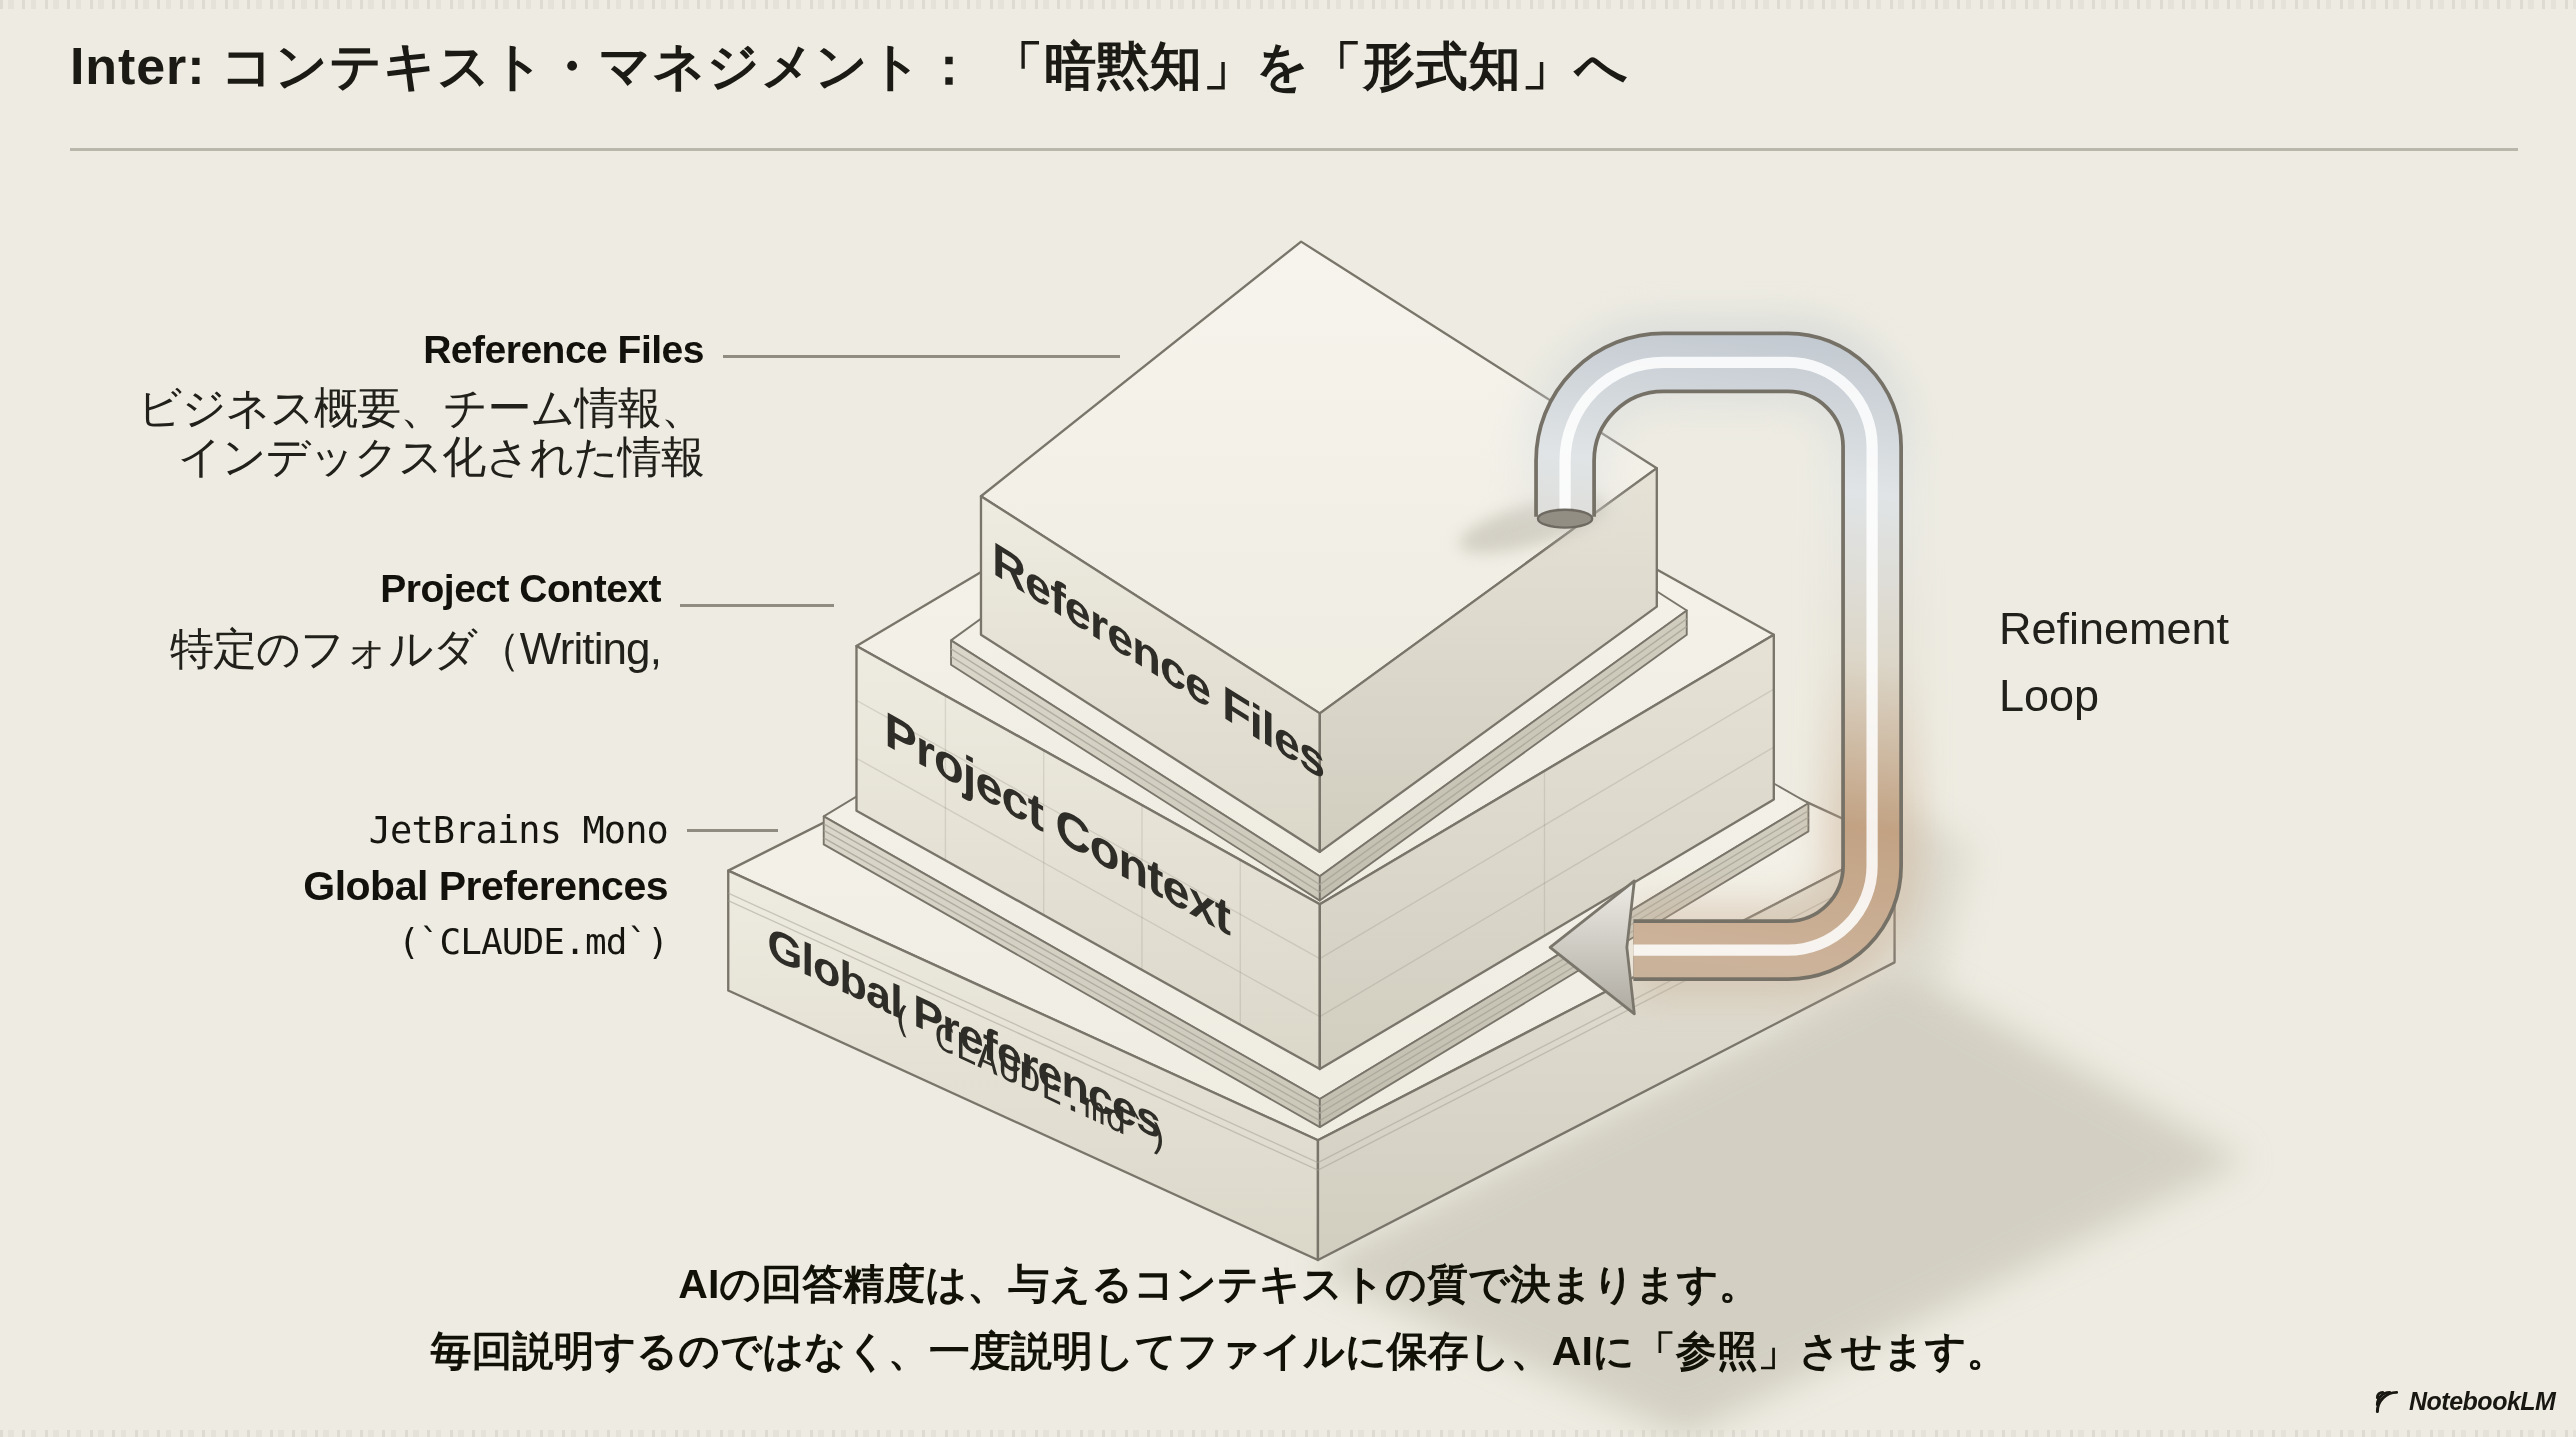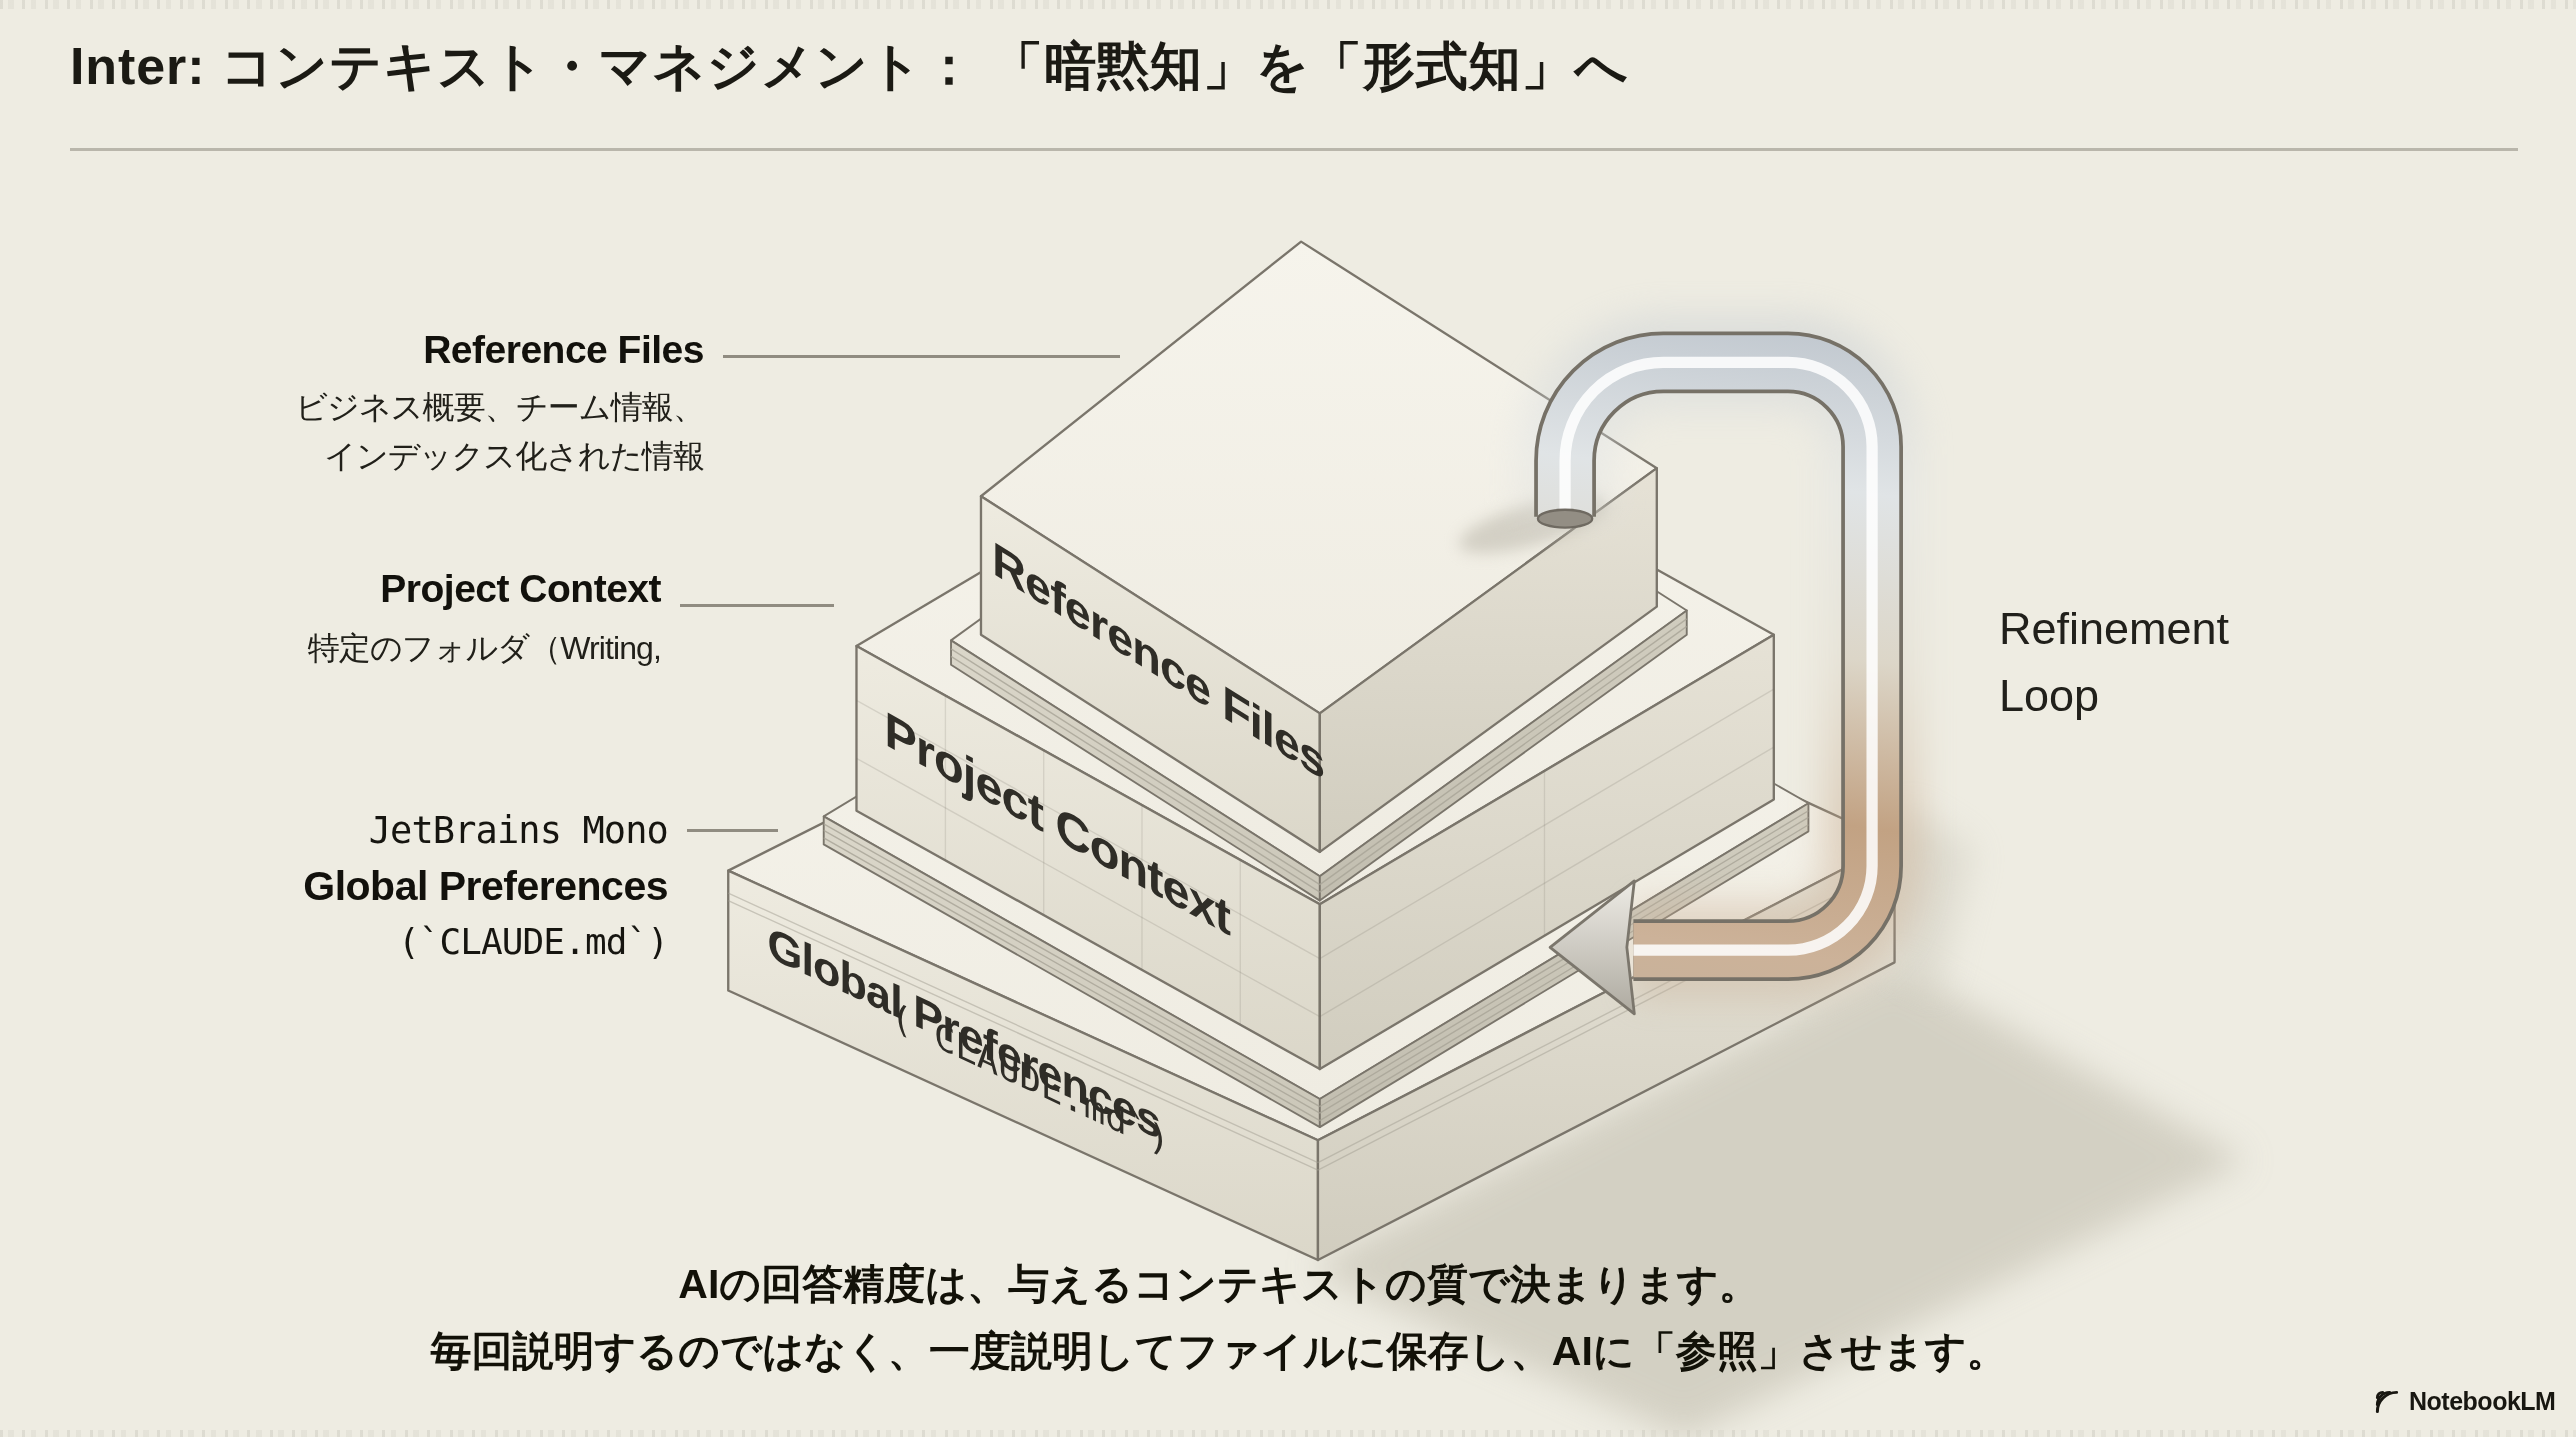--- a/index.html
+++ b/index.html
@@ -5,36 +5,36 @@
   html,body{margin:0;padding:0;}
   body{width:2576px;height:1438px;background:#eeece2;font-family:"Liberation Sans",sans-serif;}
   .slide{position:relative;width:2576px;height:1438px;overflow:hidden;background:#eeece2;}
   .noise{position:absolute;left:0;width:2576px;height:9.4px;opacity:.45;
     background:repeating-linear-gradient(90deg,rgba(70,70,58,.22) 0 2.8px,rgba(240,238,230,0) 2.8px 8.4px,rgba(70,70,58,.12) 8.4px 14px,rgba(240,238,230,0) 14px 22.5px);}
   .noise.top{top:0;} .noise.bottom{bottom:0;height:8.4px;}
   .title{position:absolute;left:70px;top:32px;font-size:52px;font-weight:800;color:#1b1a14;letter-spacing:0.9px;white-space:nowrap;}
   .divider{position:absolute;left:70px;top:148px;width:2448px;height:2.8px;background:#b9b6ab;}
   .anno{position:absolute;text-align:right;color:#21201a;}
   .anno .h{font-size:39px;font-weight:800;color:#12110c;letter-spacing:-0.5px;line-height:1.12;white-space:nowrap;}
-  .anno .d{font-size:32px;line-height:49px;letter-spacing:-0.9px;white-space:nowrap;}
+  .anno .d{font-size:44px;line-height:49px;letter-spacing:-0.9px;white-space:nowrap;}
   .anno .mono{font-family:"DejaVu Sans Mono","Liberation Mono",monospace;font-size:37px;letter-spacing:-0.9px;line-height:52px;color:#161510;white-space:nowrap;}
   .anno .monosmall{font-family:"DejaVu Sans Mono","Liberation Mono",monospace;font-size:36px;letter-spacing:-0.9px;line-height:54px;color:#161510;white-space:nowrap;}
   .anno .h2{font-size:41px;font-weight:800;color:#12110c;letter-spacing:-0.5px;line-height:58px;white-space:nowrap;}
   .anno.g1{right:1872px;top:328px;}
   .anno.g1 .h{margin-bottom:11.2px;}
   .anno.g2{right:1915px;top:567px;}
   .anno.g2 .h{margin-bottom:13px;}
   .anno.g3{right:1908px;top:805px;}
   .connector{position:absolute;height:2.8px;background:#908c81;}
   .c1{left:723px;top:355px;width:397px;}
   .c2{left:680px;top:604px;width:154px;}
   .c3{left:687px;top:829px;width:91px;}
   .loop-label{position:absolute;left:1999px;top:595px;font-size:45px;line-height:67px;color:#21201b;font-weight:400;}
   .footer{position:absolute;left:0;top:1251px;width:2396px;text-align:center;font-size:41px;font-weight:800;line-height:67px;color:#121108;letter-spacing:0;padding-left:21px;}
-  .watermark{position:absolute;right:20.6px;top:1387px;display:flex;align-items:center;gap:8.4px;font-size:25px;font-weight:700;color:#181711;letter-spacing:-0.5px;}
+  .watermark{position:absolute;right:20.6px;top:1387px;display:flex;align-items:center;gap:8.4px;font-size:25px;font-weight:700;color:#181711;letter-spacing:-0.5px;font-style:italic;}
   .stage{position:absolute;left:0;top:0;width:2576px;height:1438px;}
   svg{display:block;}
 </style>
 </head>
 <body>
 
 <div class="slide">
 
   <div class="noise top"></div>
   <div class="noise bottom"></div>

